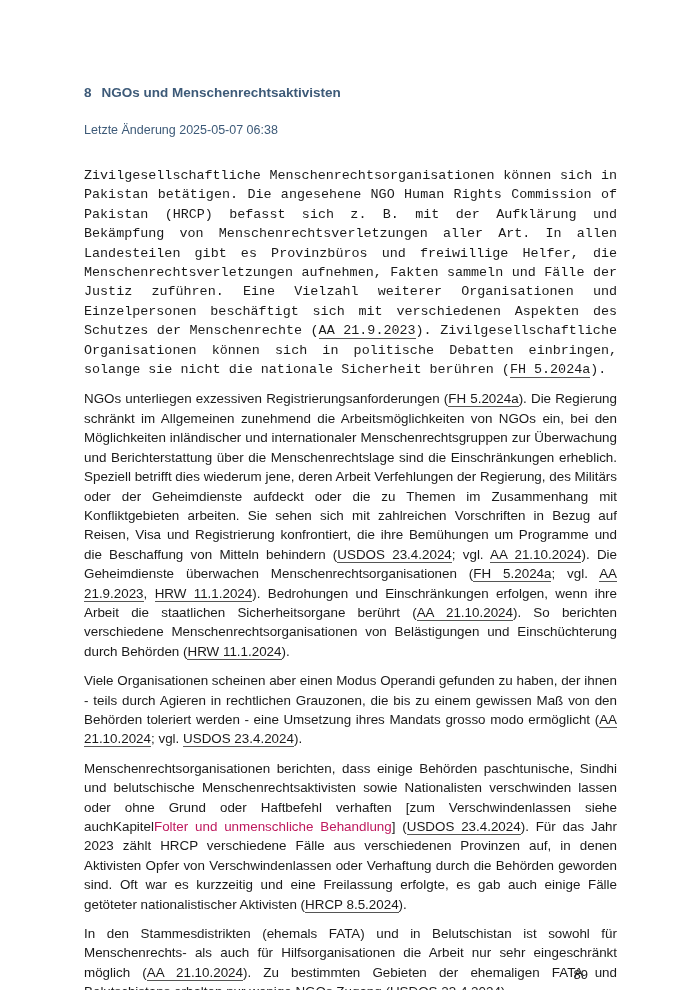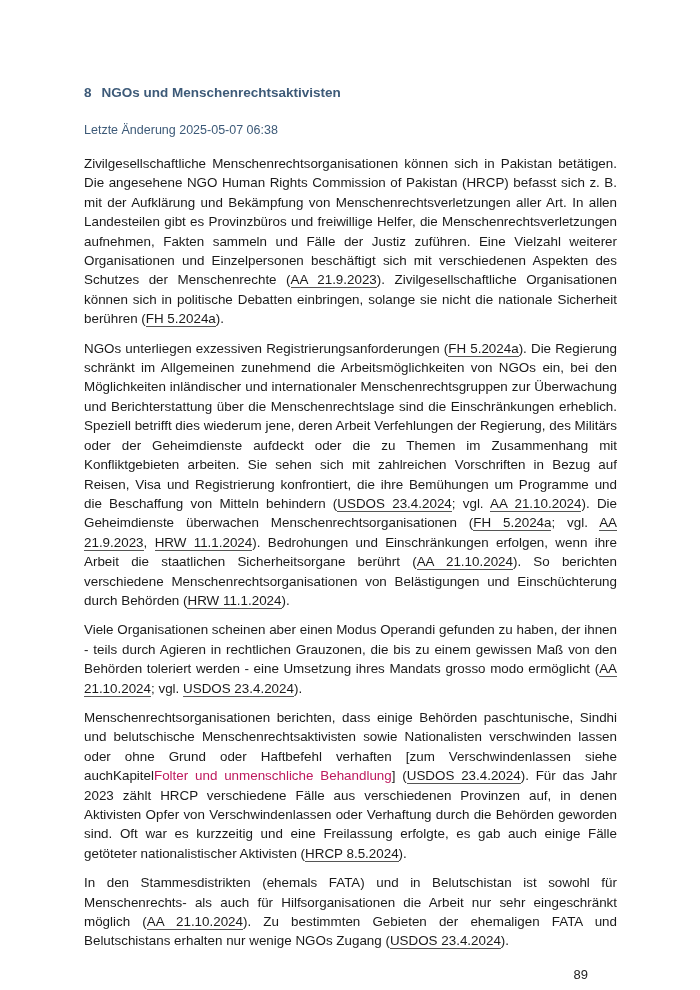--- a/index.html
+++ b/index.html
@@ -2,21 +2,21 @@
 <html><head>
 <meta charset="utf-8">
 <style>
   html, body { margin:0; padding:0; background:#ffffff; }
   body { width:700px; height:990px; position:relative; overflow:hidden; font-family:"Liberation Sans", sans-serif; color:#1a1a1a; }
   .page { position:absolute; left:84px; top:84px; width:533px; }
   .heading { font-weight:bold; color:#3d5a78; font-size:13.5px; margin:0; line-height:18px; }
   .heading .num { margin-right:10px; }
   .updated { color:#3d5a78; font-size:12.5px; margin-top:20px; line-height:16px; }
   p.para { font-size:13.4px; line-height:19.4px; text-align:justify; margin:10px 0 0 0; hyphens:manual; }
-  p.para.first { margin-top:16px; }
+  p.para.first { margin-top:28px;font-family:Liberation Mono, monospace; }
   .ref { text-decoration:none; border-bottom:1px solid #555; color:#1a1a1a; padding-bottom:0px; }
   .link { color:#be185d; }
   .page-number { position:absolute; top:967px; left:0; width:588px; text-align:right; font-size:13px; color:#222; }
 </style>
 </head>
 <body>
 
 <div class="page">
   <h2 class="heading">
     <span class="num">8</span><span>NGOs und Menschenrechtsaktivisten</span>

